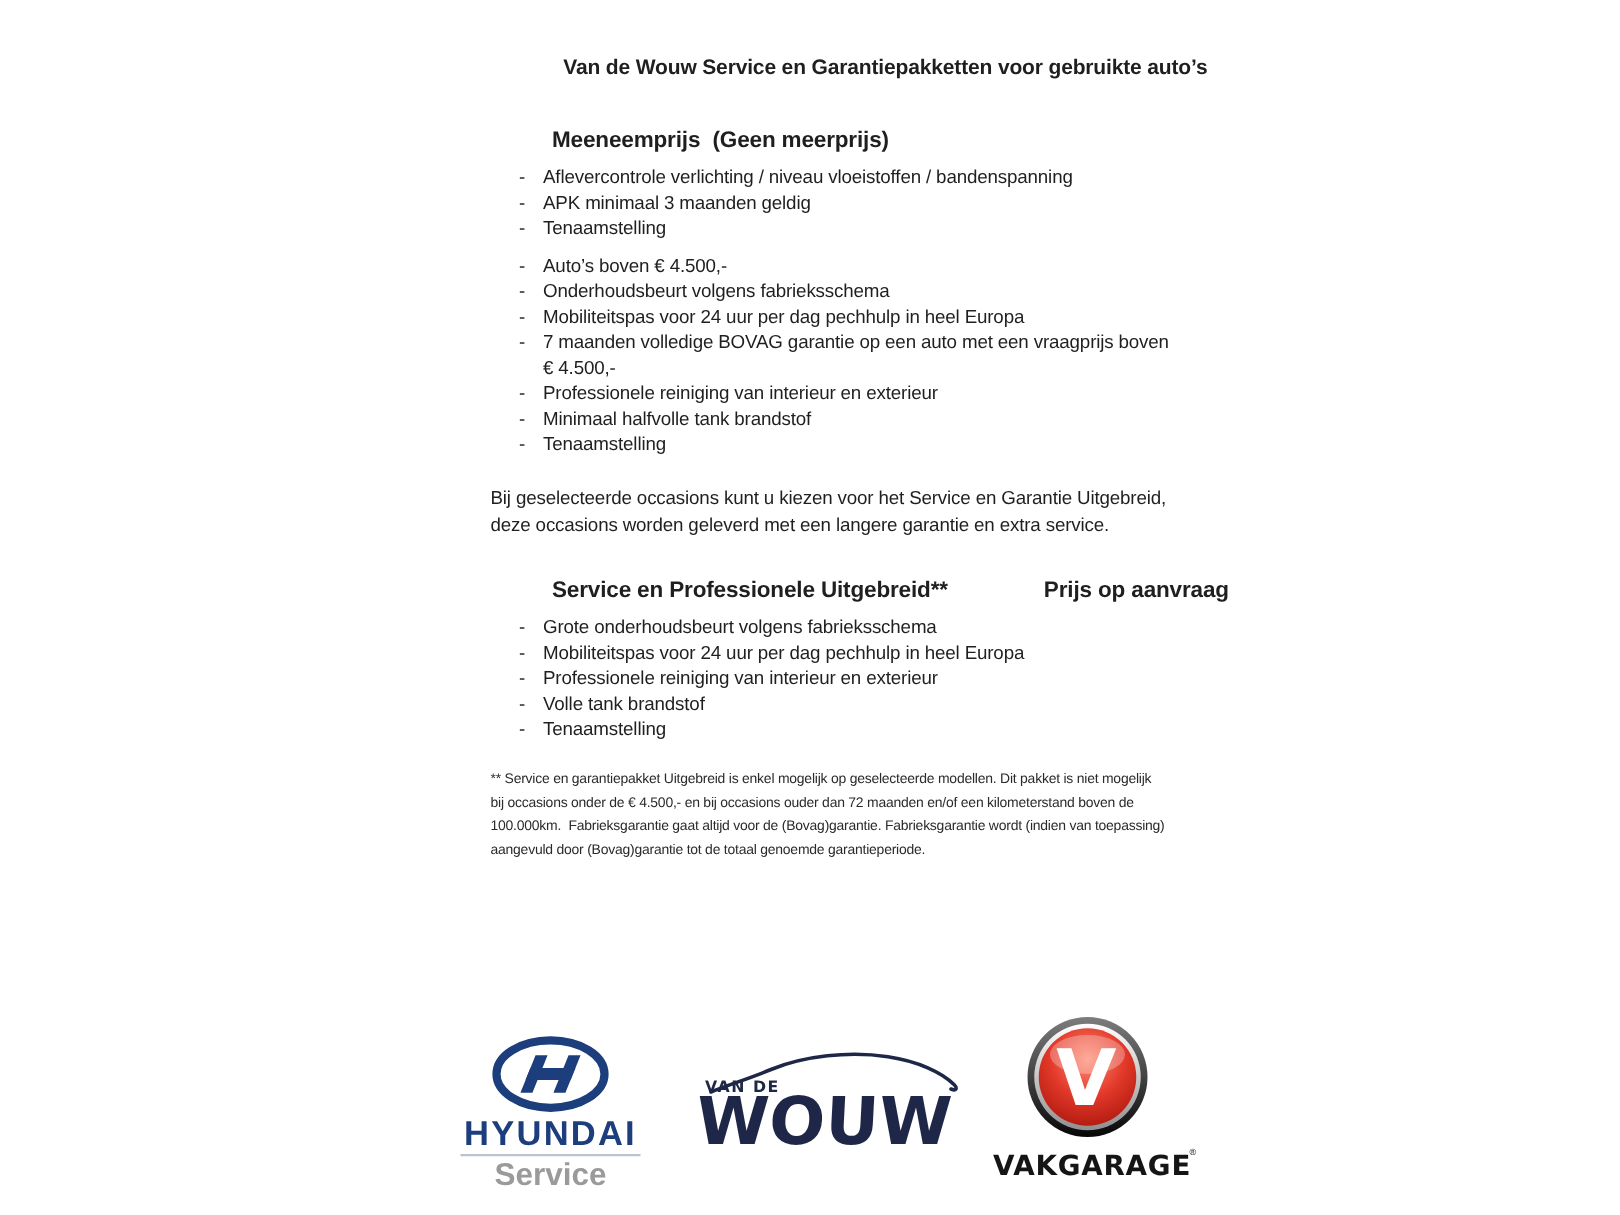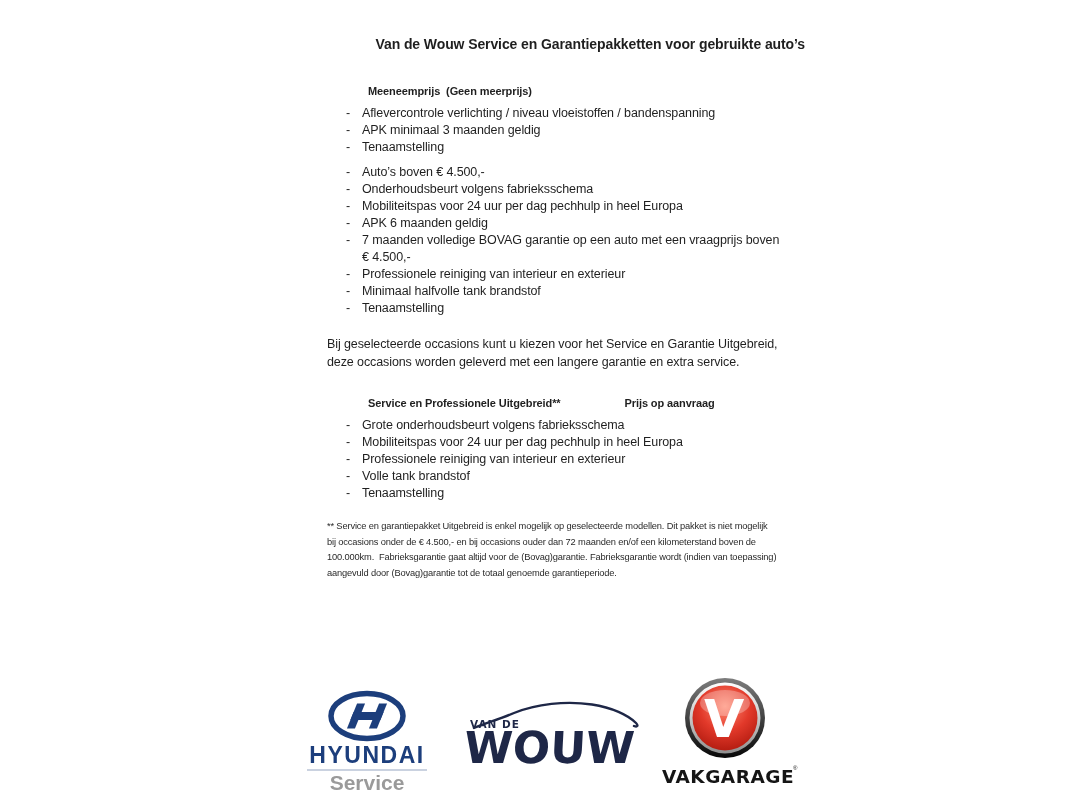--- a/index.html
+++ b/index.html
@@ -6,21 +6,21 @@
   body{
     width:1080px;height:810px;background:#ffffff;position:relative;overflow:hidden;
     font-family:"Liberation Sans",sans-serif;color:#1f1f1f;
     -webkit-font-smoothing:antialiased;
   }
   .title{
     position:absolute;left:285px;top:36px;width:520px;text-align:right;
     font-size:14px;font-weight:bold;letter-spacing:-0.1px;white-space:pre;
   }
   .content{position:absolute;left:327px;top:85px;width:480px;font-size:12.5px;letter-spacing:-0.1px;}
-  .h{font-weight:bold;font-size:11px;white-space:pre;letter-spacing:-0.1px;padding-left:41px;}
+  .h{font-weight:bold;font-size:15px;white-space:pre;letter-spacing:-0.1px;padding-left:41px;}
   ul.bullets{list-style:none;margin:8px 0 0 0;padding:0;}
   ul.bullets li{
     position:relative;padding-left:35px;line-height:17px;white-space:pre;
   }
   ul.bullets li::before{content:"-";position:absolute;left:19px;top:0;}
   .sp{margin-top:26px;}
   .para{margin:19px 0 0 0;line-height:17.5px;white-space:pre;}
   .h3row{margin-top:26px;display:flex;gap:23px;}
   .footnote{
     margin:17px 0 0 0;font-size:9.3px;line-height:15.5px;white-space:pre;
@@ -46,21 +46,20 @@
     <ul class="bullets">
       <li>Aflevercontrole verlichting / niveau vloeistoffen / bandenspanning</li>
       <li>APK minimaal 3 maanden geldig</li>
       <li>Tenaamstelling</li>
     </ul>
 
     <ul class="bullets">
       <li>Auto’s boven € 4.500,-</li>
       <li>Onderhoudsbeurt volgens fabrieksschema</li>
       <li>Mobiliteitspas voor 24 uur per dag pechhulp in heel Europa</li>
-      <li>APK 6 maanden geldig</li>
       <li>7 maanden volledige BOVAG garantie op een auto met een vraagprijs boven
 € 4.500,-</li>
       <li>Professionele reiniging van interieur en exterieur</li>
       <li>Minimaal halfvolle tank brandstof</li>
       <li>Tenaamstelling</li>
     </ul>
 
     <p class="para">Bij geselecteerde occasions kunt u kiezen voor het Service en Garantie Uitgebreid,
 deze occasions worden geleverd met een langere garantie en extra service.</p>
 

